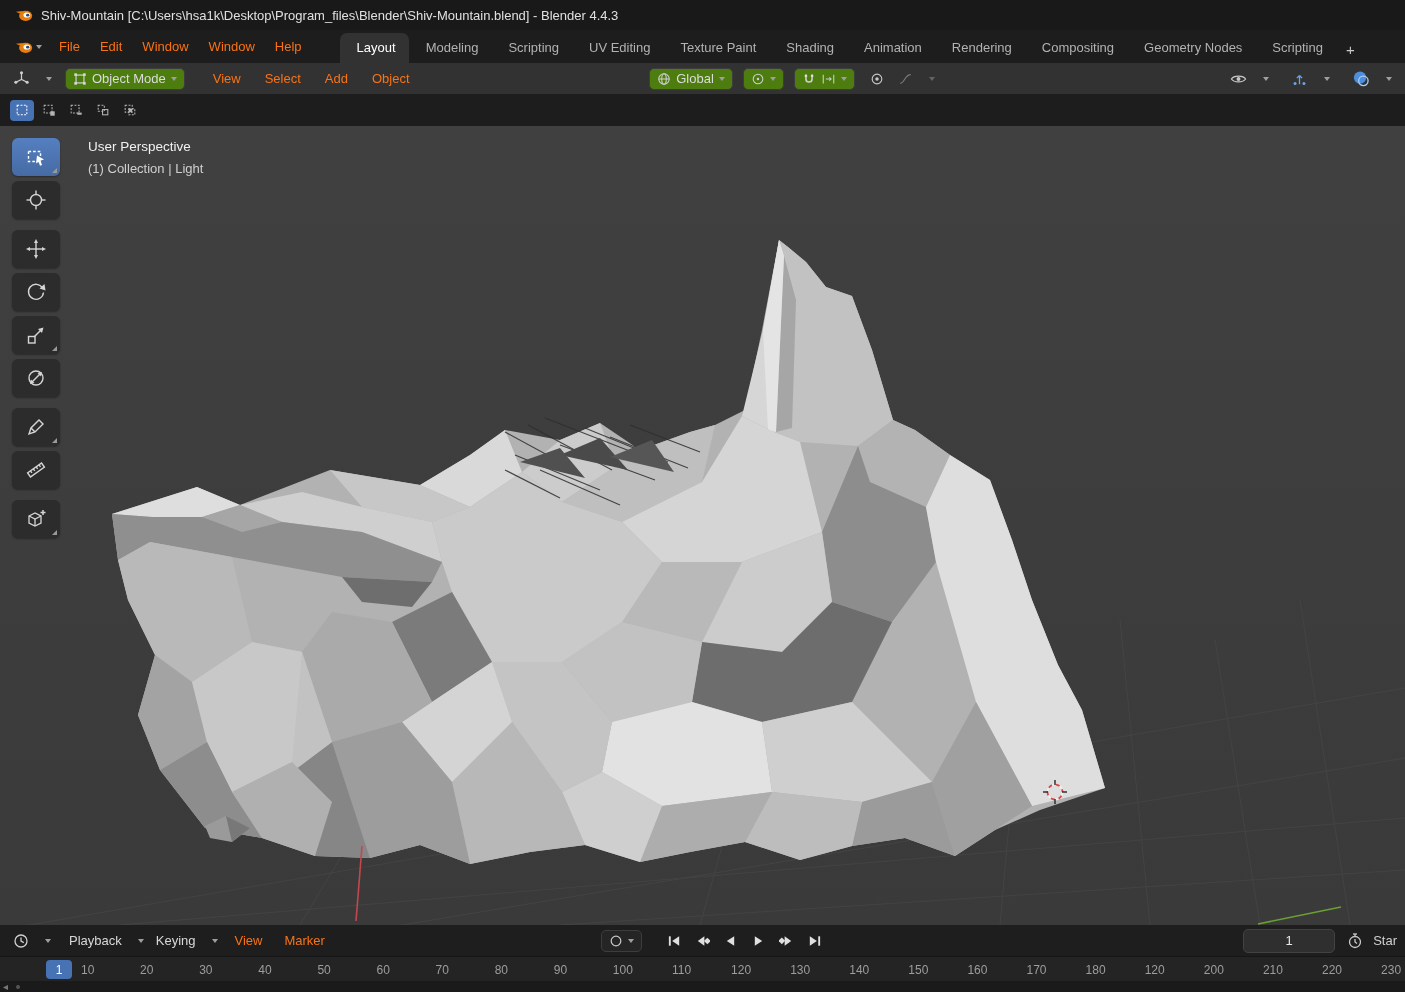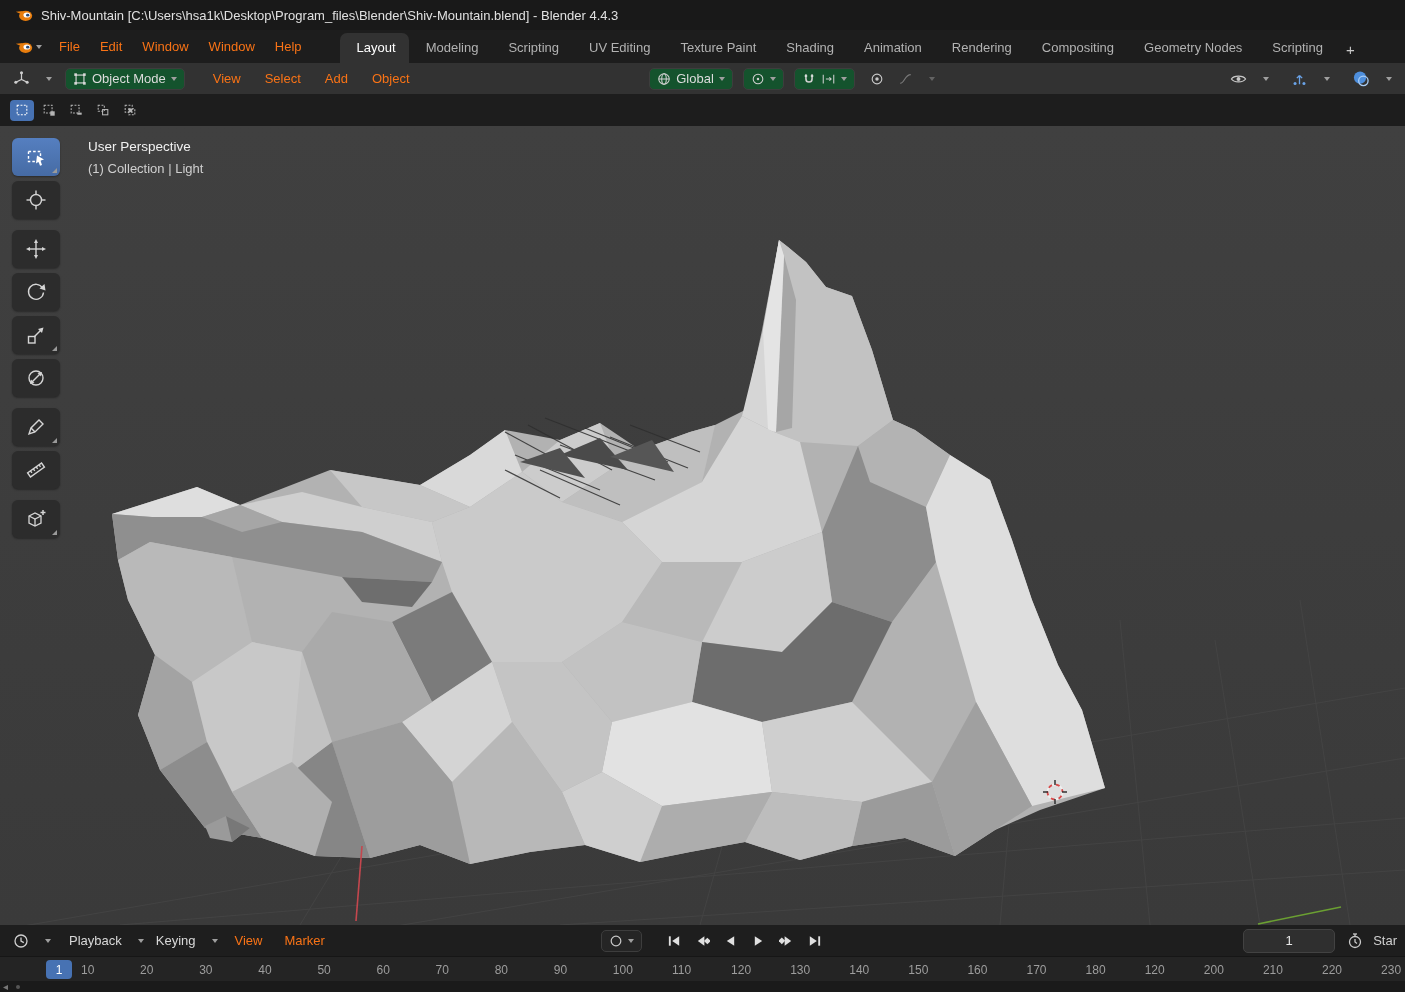--- a/index.html
+++ b/index.html
@@ -17,21 +17,21 @@
   .appmenu{display:flex;align-items:center;gap:3px;padding:2px 7px;border-radius:4px;}
   .menu-item{padding:5px 10px;color:#f97316;border-radius:4px;cursor:default;}
   .tabs{display:flex;align-items:flex-end;margin-left:28px;height:33px;}
   .tab{padding:7px 13px 8px 17px;color:#b2b2b2;font-size:13px;border-radius:7px 7px 0 0;}
   .tab.active{background:#323232;color:#fff;}
   .tab-add{padding:5px 10px;color:#c9c9c9;font-size:15px;}
 
   
   .vp-header{position:absolute;top:63px;left:0;width:100%;height:31px;background:#323232;
              display:flex;align-items:center;padding:0 8px;box-sizing:border-box;gap:4px;}
-  .pill{display:flex;align-items:center;gap:5px;background:#14532d;border:1px solid #3d3d3d;
+  .pill{display:flex;align-items:center;gap:5px;background:#4d7c0f;border:1px solid #3d3d3d;
         border-radius:5px;height:22px;padding:0 7px;box-sizing:border-box;}
   .flat{display:flex;align-items:center;gap:16px;height:22px;padding:0 5px;border-radius:4px;}
   .chev{width:0;height:0;border-left:3.5px solid transparent;border-right:3.5px solid transparent;
         border-top:4.5px solid #9f9f9f;}
   .dim{opacity:.45;}
   .hdr-label{color:#dcdcdc;}
   .spacer{flex:1;}
 
   
   .tool-settings{position:absolute;top:94px;left:0;width:100%;height:32px;background:#1d1d1d;

